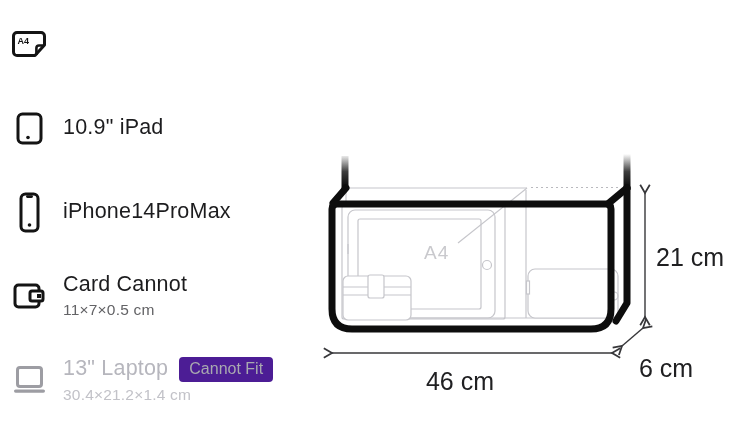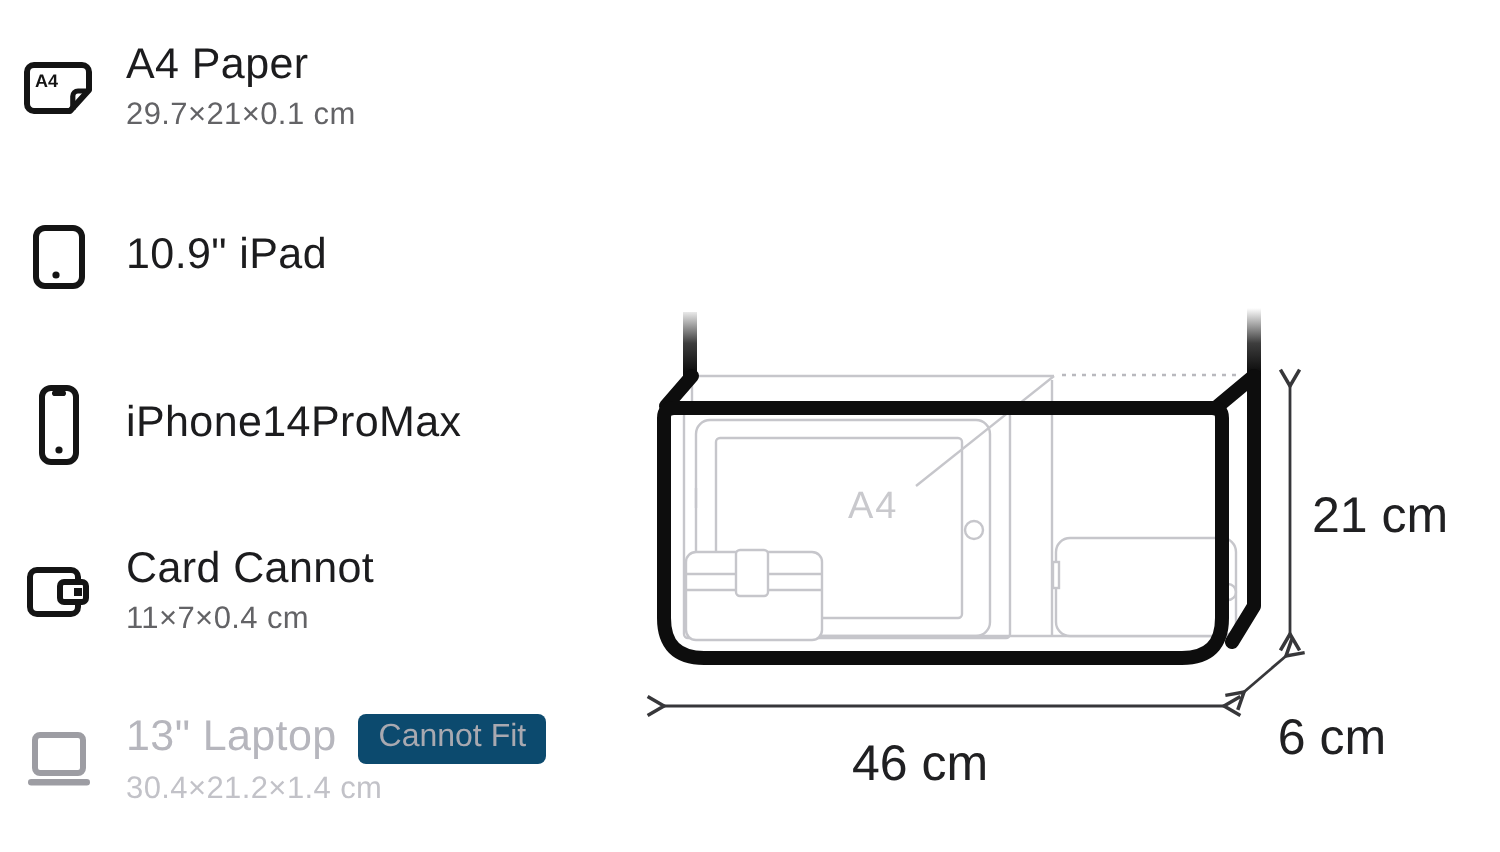--- a/index.html
+++ b/index.html
@@ -7,21 +7,21 @@
        font-family:"Liberation Sans",sans-serif;-webkit-font-smoothing:antialiased;}
 
   
   .size-list{position:absolute;left:10px;top:2px;width:290px;}
   .item{display:flex;align-items:center;height:84px;}
   .icon-box{width:38px;display:flex;justify-content:center;align-items:center;flex:0 0 38px;}
   .txt{margin-left:15px;}
   .title-line{display:flex;align-items:center;}
   .title{font-size:21.5px;letter-spacing:.2px;color:#1c1c1e;line-height:1.1;}
   .dims{font-size:15.5px;color:#636366;margin-top:4px;letter-spacing:.2px;}
-  .badge{margin-left:11px;background:#0c4a6e;color:#a9a9b0;font-size:16px;
+  .badge{margin-left:11px;background:#4c1d95;color:#a9a9b0;font-size:16px;
          padding:3px 10px 4px;border-radius:4px;white-space:nowrap;}
   .item.disabled .title{color:#b6b6bd;}
   .item.disabled .dims{color:#c2c2c8;}
 
   
   .diagram{position:absolute;left:300px;top:140px;width:450px;height:286px;}
   svg text{font-family:"Liberation Sans",sans-serif;}
   .dim-label{font-size:25px;fill:#202022;}
   .bag-a4-label{font-size:19px;fill:#c9c9cd;letter-spacing:1px;}
 </style>
@@ -30,26 +30,20 @@
 
 <div class="size-list">
 
   <div class="item">
     <div class="icon-box">
       <svg width="36" height="28" viewBox="0 0 36 28">
         <path d="M6 2.5 H30 a3.5 3.5 0 0 1 3.5 3.5 V15 L24 25.5 H6 a3.5 3.5 0 0 1 -3.5 -3.5 V6 A3.5 3.5 0 0 1 6 2.5 Z" fill="none" stroke="#141414" stroke-width="3" stroke-linejoin="round"></path>
         <path d="M33 15.5 H28 a2.6 2.6 0 0 0 -2.6 2.6 V25" fill="none" stroke="#141414" stroke-width="2.6" stroke-linejoin="round"></path>
         <text x="6.5" y="13.5" font-size="9" font-weight="bold" fill="#141414">A4</text>
       </svg>
-    </div>
-    <div class="txt">
-      <div class="title-line">
-          <span class="title">A4 Paper</span>
-        </div>
-      <div class="dims">29.7×21×0.1 cm</div>
     </div>
   </div>
 
   <div class="item">
     <div class="icon-box">
       <svg width="27" height="33" viewBox="0 0 27 33">
         <rect x="2" y="2" width="23" height="29" rx="4.5" fill="none" stroke="#141414" stroke-width="3"></rect>
         <circle cx="12" cy="25.5" r="1.8" fill="#141414"></circle>
       </svg>
     </div>
@@ -80,21 +74,21 @@
       <svg width="32" height="26" viewBox="0 0 32 26">
         <rect x="2" y="2" width="24" height="22" rx="3.5" fill="none" stroke="#141414" stroke-width="3"></rect>
         <rect x="17" y="8" width="13" height="10" rx="2" fill="#ffffff" stroke="#141414" stroke-width="3"></rect>
         <rect x="24" y="11" width="4" height="4" fill="#141414"></rect>
       </svg>
     </div>
     <div class="txt">
       <div class="title-line">
           <span class="title">Card Cannot</span>
         </div>
-      <div class="dims">11×7×0.4 cm</div>
+      <div class="dims">11×7×0.5 cm</div>
     </div>
   </div>
 
   <div class="item disabled">
     <div class="icon-box">
       <svg width="31" height="28" viewBox="0 0 31 28">
         <rect x="3.5" y="1.5" width="24" height="19" rx="2.5" fill="none" stroke="#9d9da3" stroke-width="3"></rect>
         <rect x="0" y="23.5" width="31" height="3.2" rx="1.6" fill="#9d9da3"></rect>
       </svg>
     </div>

